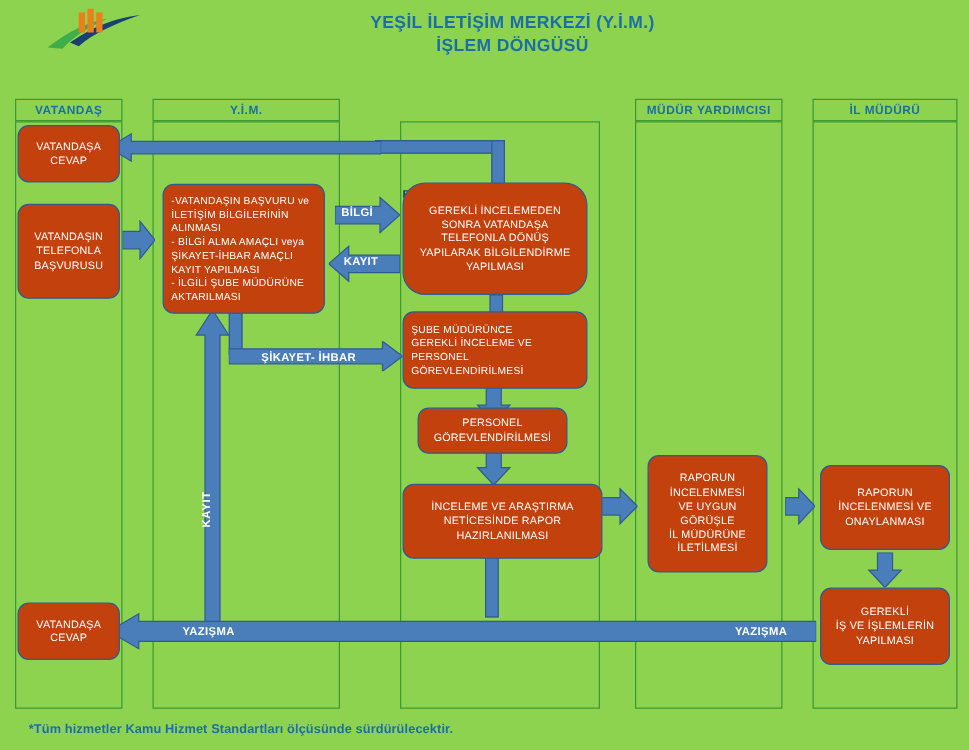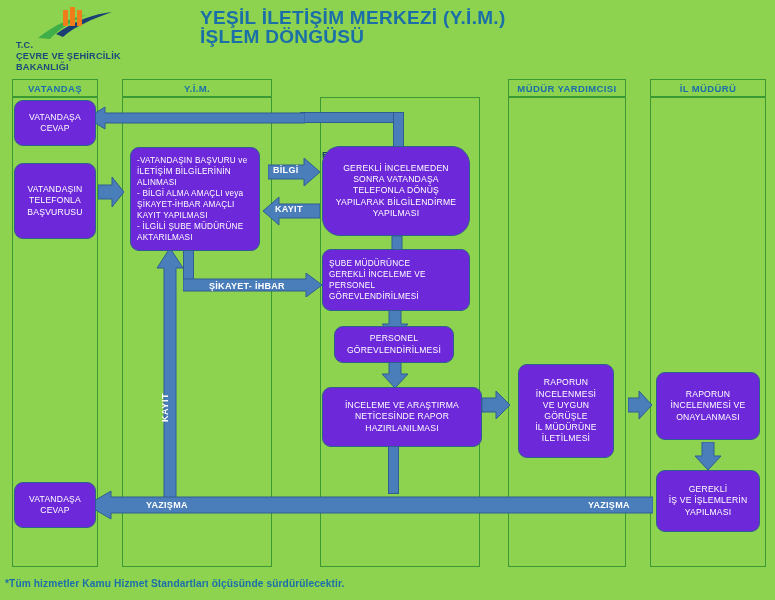--- a/index.html
+++ b/index.html
@@ -10,68 +10,63 @@
     position:relative;
     overflow:hidden;
   }
   #stage{position:absolute;left:0;top:0;width:775px;height:600px;}
 
   
   .logo-wrap{position:absolute;left:8px;top:4px;width:130px;height:66px;}
   .logo-mark{position:absolute;left:0;top:0;width:130px;height:40px;}
   .logo-text{position:absolute;left:8px;top:36px;width:125px;
     color:#1b4a7a;font-size:9.2px;font-weight:bold;line-height:11px;letter-spacing:.2px;}
-  .title{position:absolute;left:200px;top:8px;width:420px;text-align:left;
-    color:#1b6fa8;font-weight:bold;font-size:19px;line-height:19px;letter-spacing:.3px;}
+  .title{position:absolute;left:200px;top:8px;width:420px;text-align:center;
+    color:#1b6fa8;font-weight:bold;font-size:14px;line-height:19px;letter-spacing:.3px;}
 
   
   .lane{position:absolute;border:1.6px solid #3c9a34;box-sizing:border-box;}
   .lane-head{position:absolute;border:1.6px solid #3c9a34;box-sizing:border-box;
     display:flex;align-items:center;justify-content:center;
     color:#1b6fa8;font-weight:bold;font-size:9.5px;letter-spacing:.4px;}
   .lane-head.dark{color:#17699f;}
 
   
-  .box{position:absolute;background:#6d28d9;border:1.5px solid #2f5d91;
+  .box{position:absolute;background:#c2410c;border:1.5px solid #2f5d91;
     border-radius:9px;box-sizing:border-box;color:#ffffff;
     display:flex;align-items:center;justify-content:center;text-align:center;
     font-size:8.6px;line-height:11.2px;letter-spacing:.2px;padding:4px 6px;}
   .box.left-text{text-align:left;justify-content:flex-start;font-size:8.2px;line-height:11px;}
 
   
   .bar{position:absolute;background:#4a7ebb;border:1px solid #2f5d91;box-sizing:border-box;}
   .arrow{position:absolute;}
   .arrow svg{display:block;}
   .alabel{position:absolute;color:#ffffff;font-weight:bold;font-size:9px;letter-spacing:.3px;
     white-space:nowrap;}
   .alabel.blue{color:#173e63;}
   .vlabel{position:absolute;color:#ffffff;font-weight:bold;font-size:9px;letter-spacing:.6px;
     white-space:nowrap;transform:rotate(-90deg);transform-origin:left top;}
 
-  .footer{position:absolute;left:5px;top:578px;color:#1b6fa8;font-weight:bold;font-size:10.2px;
+  .footer{position:absolute;left:23px;top:578px;color:#1b6fa8;font-weight:bold;font-size:10.2px;
     letter-spacing:.1px;}
 </style>
 </head>
 <body>
 
 <div id="stage">
 
   <div class="logo-wrap">
     <svg class="logo-mark" viewBox="0 0 130 40">
       <path d="M30 34 C48 20, 62 14, 78 11 C62 18, 50 26, 42 35 Z" fill="#3fae49"></path>
       <path d="M48 30 C68 16, 86 10, 104 8 C84 15, 66 23, 55 33 Z" fill="#1b3f72"></path>
       <rect x="55" y="6" width="5" height="16" fill="#f07d1a"></rect>
       <rect x="62" y="3" width="5" height="19" fill="#f07d1a"></rect>
       <rect x="69" y="6" width="5" height="16" fill="#f07d1a"></rect>
     </svg>
-    <div class="logo-text">
-      <div>T.C.</div>
-      <div>ÇEVRE VE ŞEHİRCİLİK</div>
-      <div>BAKANLIĞI</div>
-    </div>
   </div>
 
   <div class="title">
     <div>YEŞİL İLETİŞİM MERKEZİ (Y.İ.M.)</div>
     <div>İŞLEM DÖNGÜSÜ</div>
   </div>
 
   <div class="lane-head" style="left:12px;top:79px;width:86px;height:18px;">VATANDAŞ</div>
   <div class="lane-head" style="left:122px;top:79px;width:150px;height:18px;">Y.İ.M.</div>
   <div class="lane-head" style="left:508px;top:79px;width:118px;height:18px;">MÜDÜR YARDIMCISI</div>

